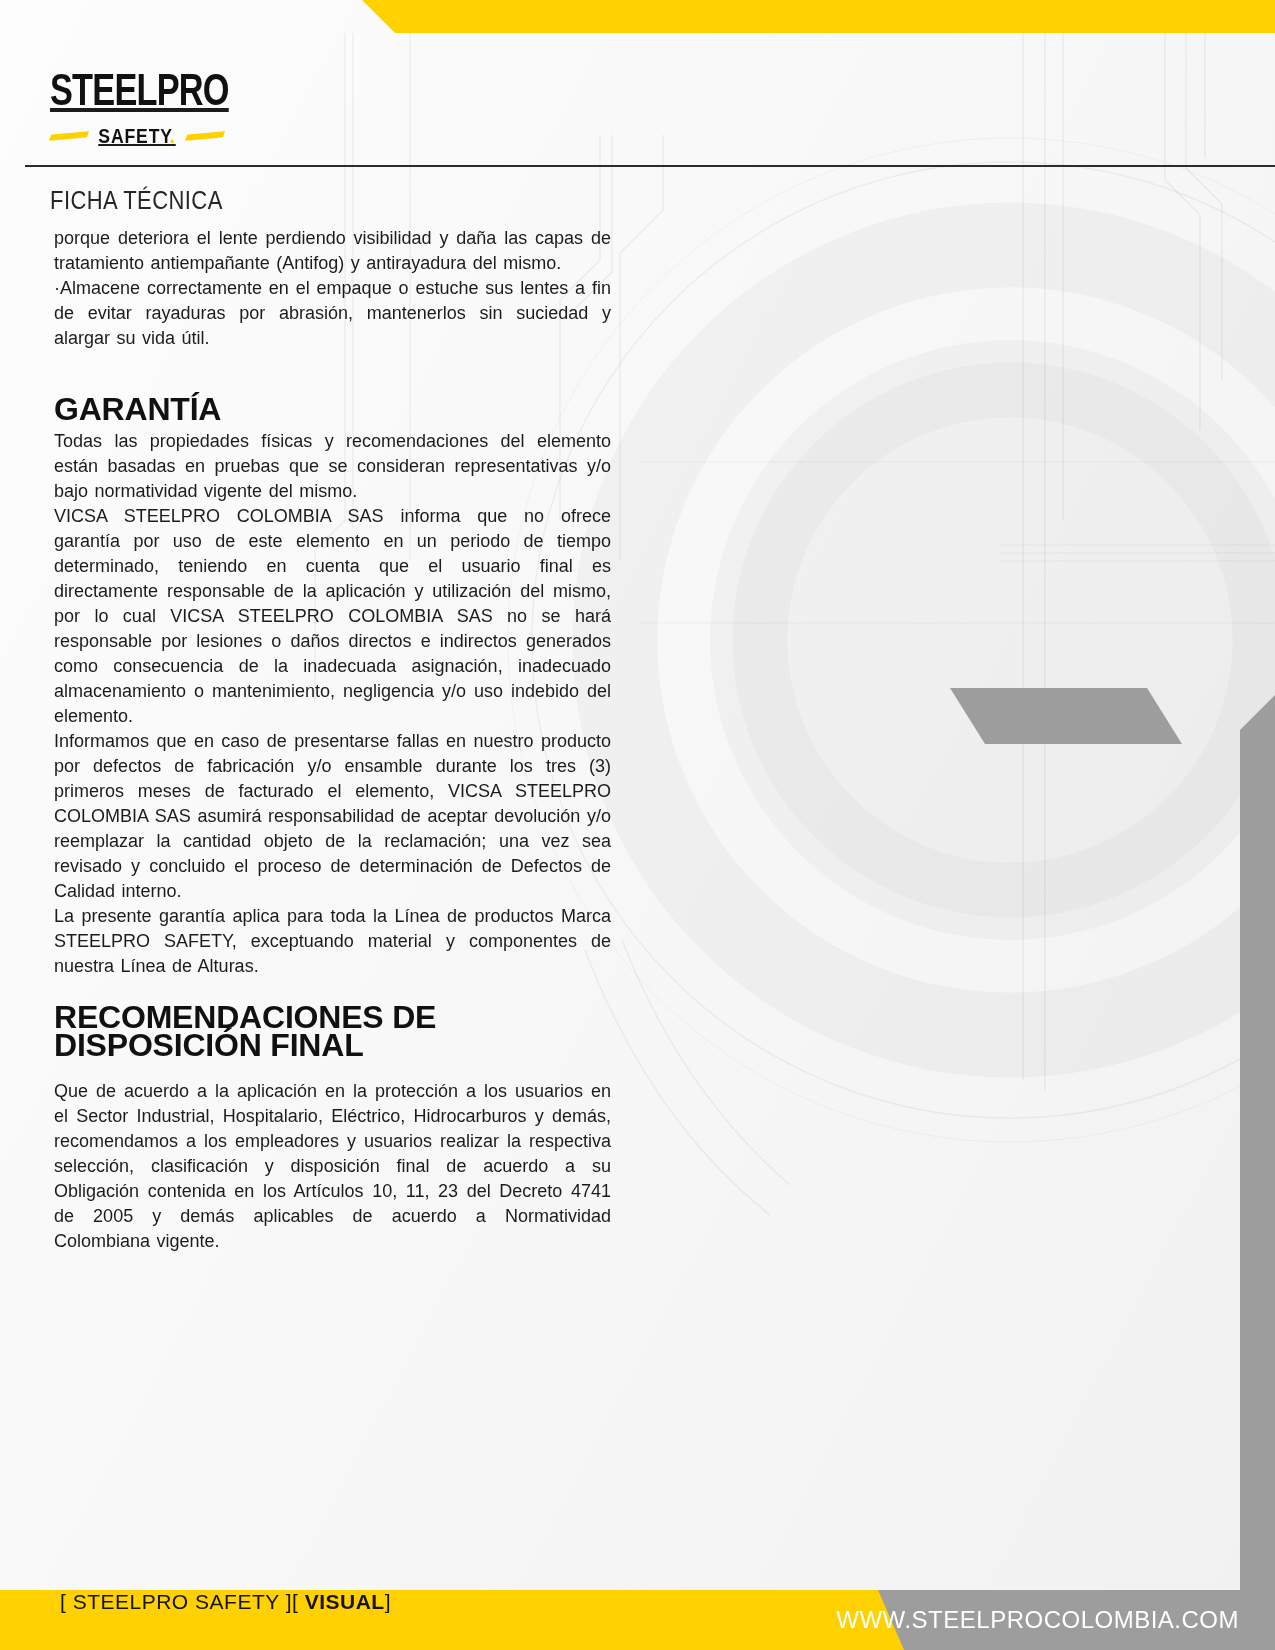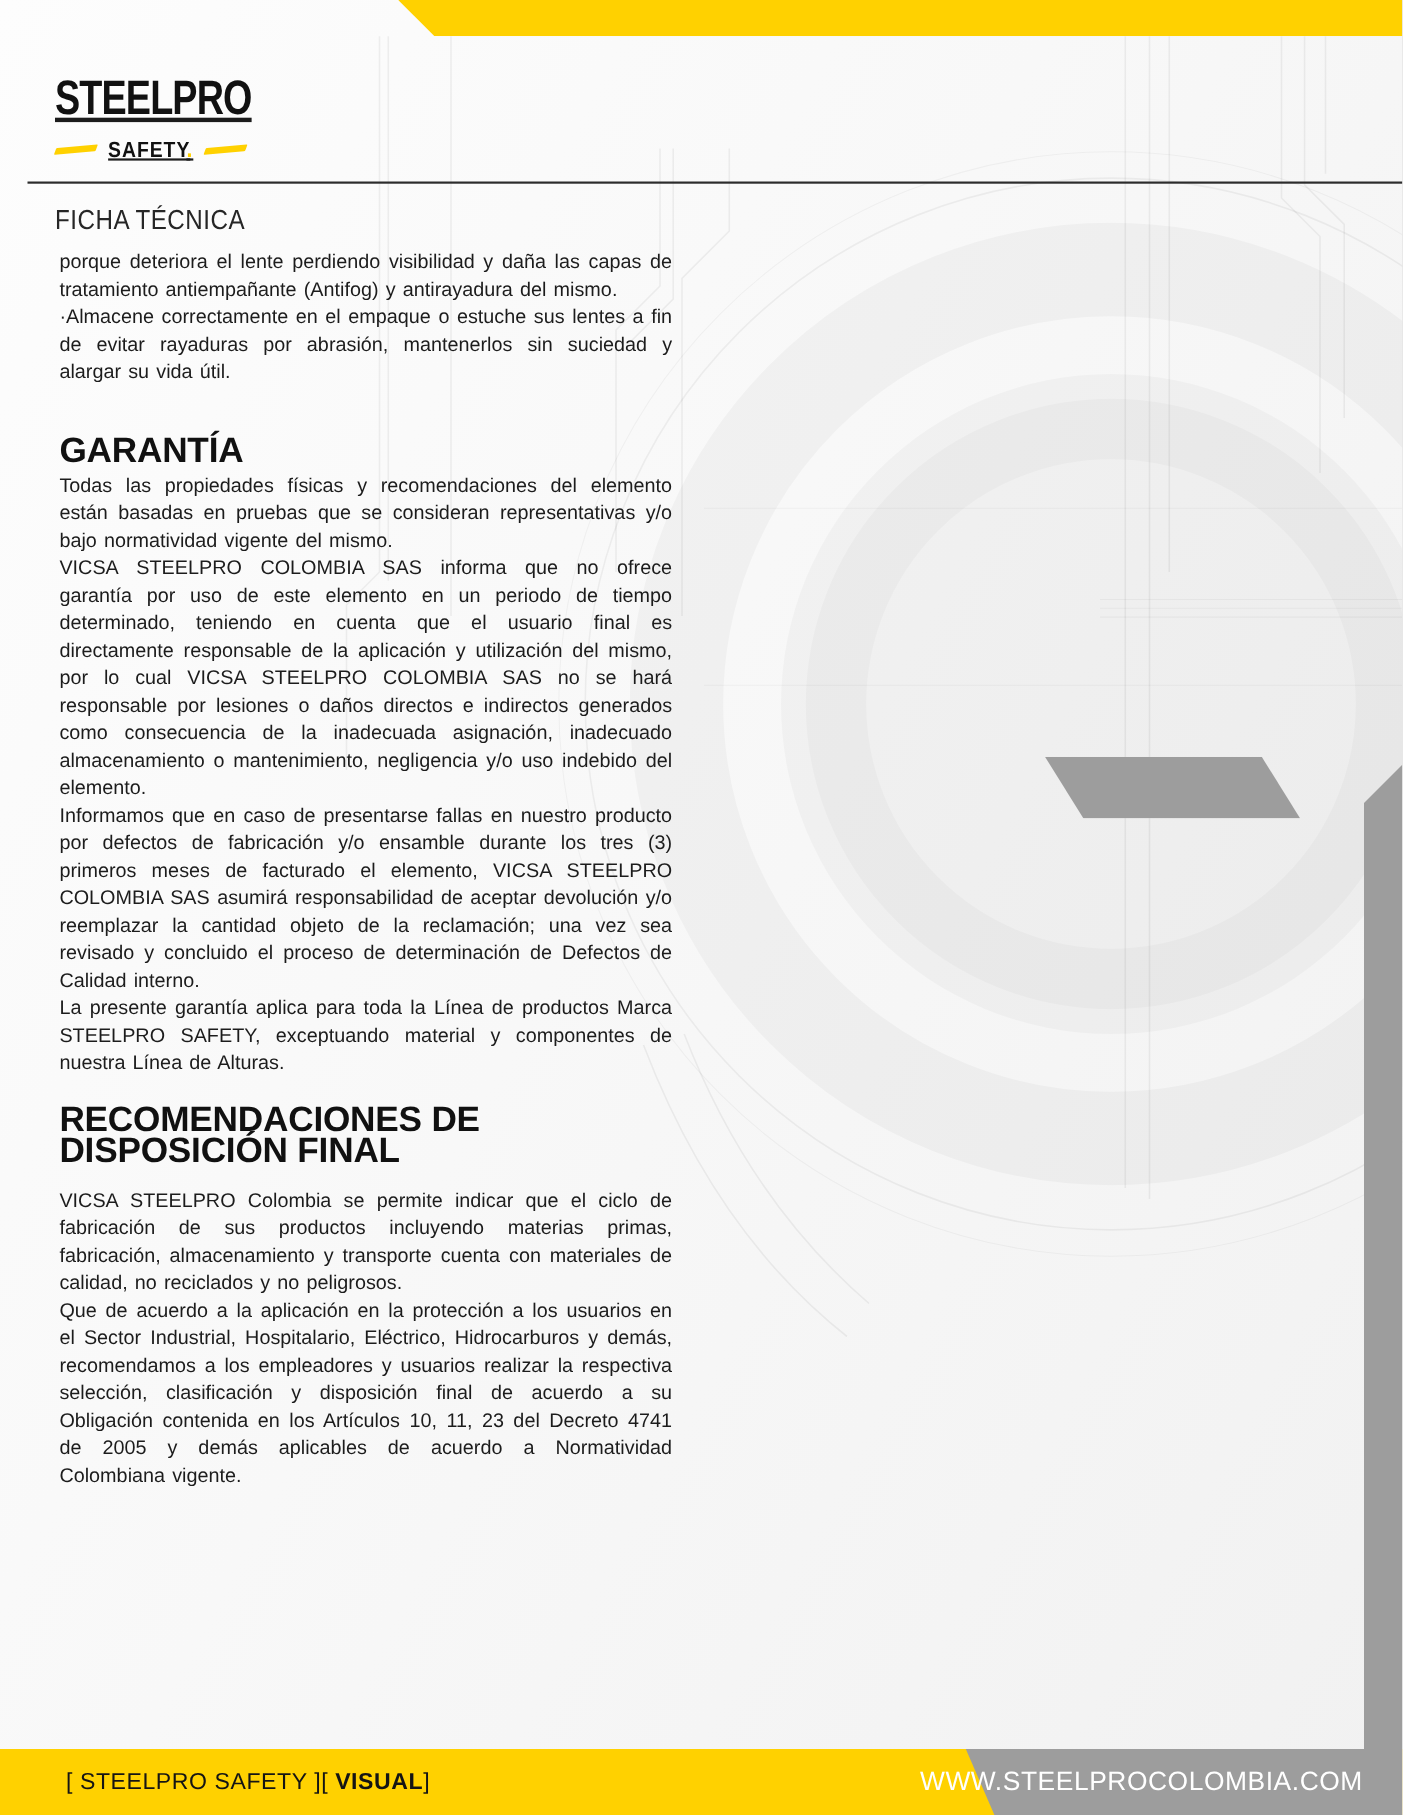--- a/index.html
+++ b/index.html
@@ -73,21 +73,21 @@
   .content h2.h-disposicion{margin:24px 0 20px 0;}
 
   
   .footer{position:absolute;left:0;bottom:0;width:1275px;height:60px;background:#FFD100;}
   .footer-gray{
     position:absolute;inset:0;background:#9D9D9D;
     clip-path:polygon(878px 0,100% 0,100% 100%,904px 100%);
   }
   .footer-left{
     position:absolute;left:60px;top:0;height:100%;
-    display:flex;align-items:center;
+    display:flex;
     font-size:21px;color:#141414;letter-spacing:0.5px;white-space:pre;
   }
   .footer-left strong{font-weight:900;}
   .footer-url{
     position:absolute;right:36px;top:0;height:100%;
     display:flex;align-items:center;
     font-size:24px;color:#ffffff;letter-spacing:0.5px;
   }
 </style>
 </head>
@@ -155,21 +155,20 @@
     <section>
       <h2 class="h-garantia">GARANTÍA</h2>
       <p>Todas las propiedades físicas y recomendaciones del elemento están basadas en pruebas que se consideran representativas y/o bajo normatividad vigente del mismo.</p>
       <p>VICSA STEELPRO COLOMBIA SAS informa que no ofrece garantía por uso de este elemento en un periodo de tiempo determinado, teniendo en cuenta que el usuario final es directamente responsable de la aplicación y utilización del mismo, por lo cual VICSA STEELPRO COLOMBIA SAS no se hará responsable por lesiones o daños directos e indirectos generados como consecuencia de la inadecuada asignación, inadecuado almacenamiento o mantenimiento, negligencia y/o uso indebido del elemento.</p>
       <p>Informamos que en caso de presentarse fallas en nuestro producto por defectos de fabricación y/o ensamble durante los tres (3) primeros meses de facturado el elemento, VICSA STEELPRO COLOMBIA SAS asumirá responsabilidad de aceptar devolución y/o reemplazar la cantidad objeto de la reclamación; una vez sea revisado y concluido el proceso de determinación de Defectos de Calidad interno.</p>
       <p>La presente garantía aplica para toda la Línea de productos Marca STEELPRO SAFETY, exceptuando material y componentes de nuestra Línea de Alturas.</p>
     </section>
 
     <section>
       <h2 class="h-disposicion">RECOMENDACIONES DE DISPOSICIÓN FINAL</h2>
-      <p>VICSA STEELPRO Colombia se permite indicar que el ciclo de fabricación de sus productos incluyendo materias primas, fabricación, almacenamiento y transporte cuenta con materiales de calidad, no reciclados y no peligrosos.</p>
       <p>Que de acuerdo a la aplicación en la protección a los usuarios en el Sector Industrial, Hospitalario, Eléctrico, Hidrocarburos y demás, recomendamos a los empleadores y usuarios realizar la respectiva selección, clasificación y disposición final de acuerdo a su Obligación contenida en los Artículos 10, 11, 23 del Decreto 4741 de 2005 y demás aplicables de acuerdo a Normatividad Colombiana vigente.</p>
     </section>
   </main>
 
   <footer class="footer">
     <div class="footer-gray"></div>
     <div class="footer-left"><span>[ STEELPRO SAFETY ][ </span><strong>VISUAL</strong><span>]</span></div>
     <div class="footer-url">WWW.STEELPROCOLOMBIA.COM</div>
   </footer>
 

